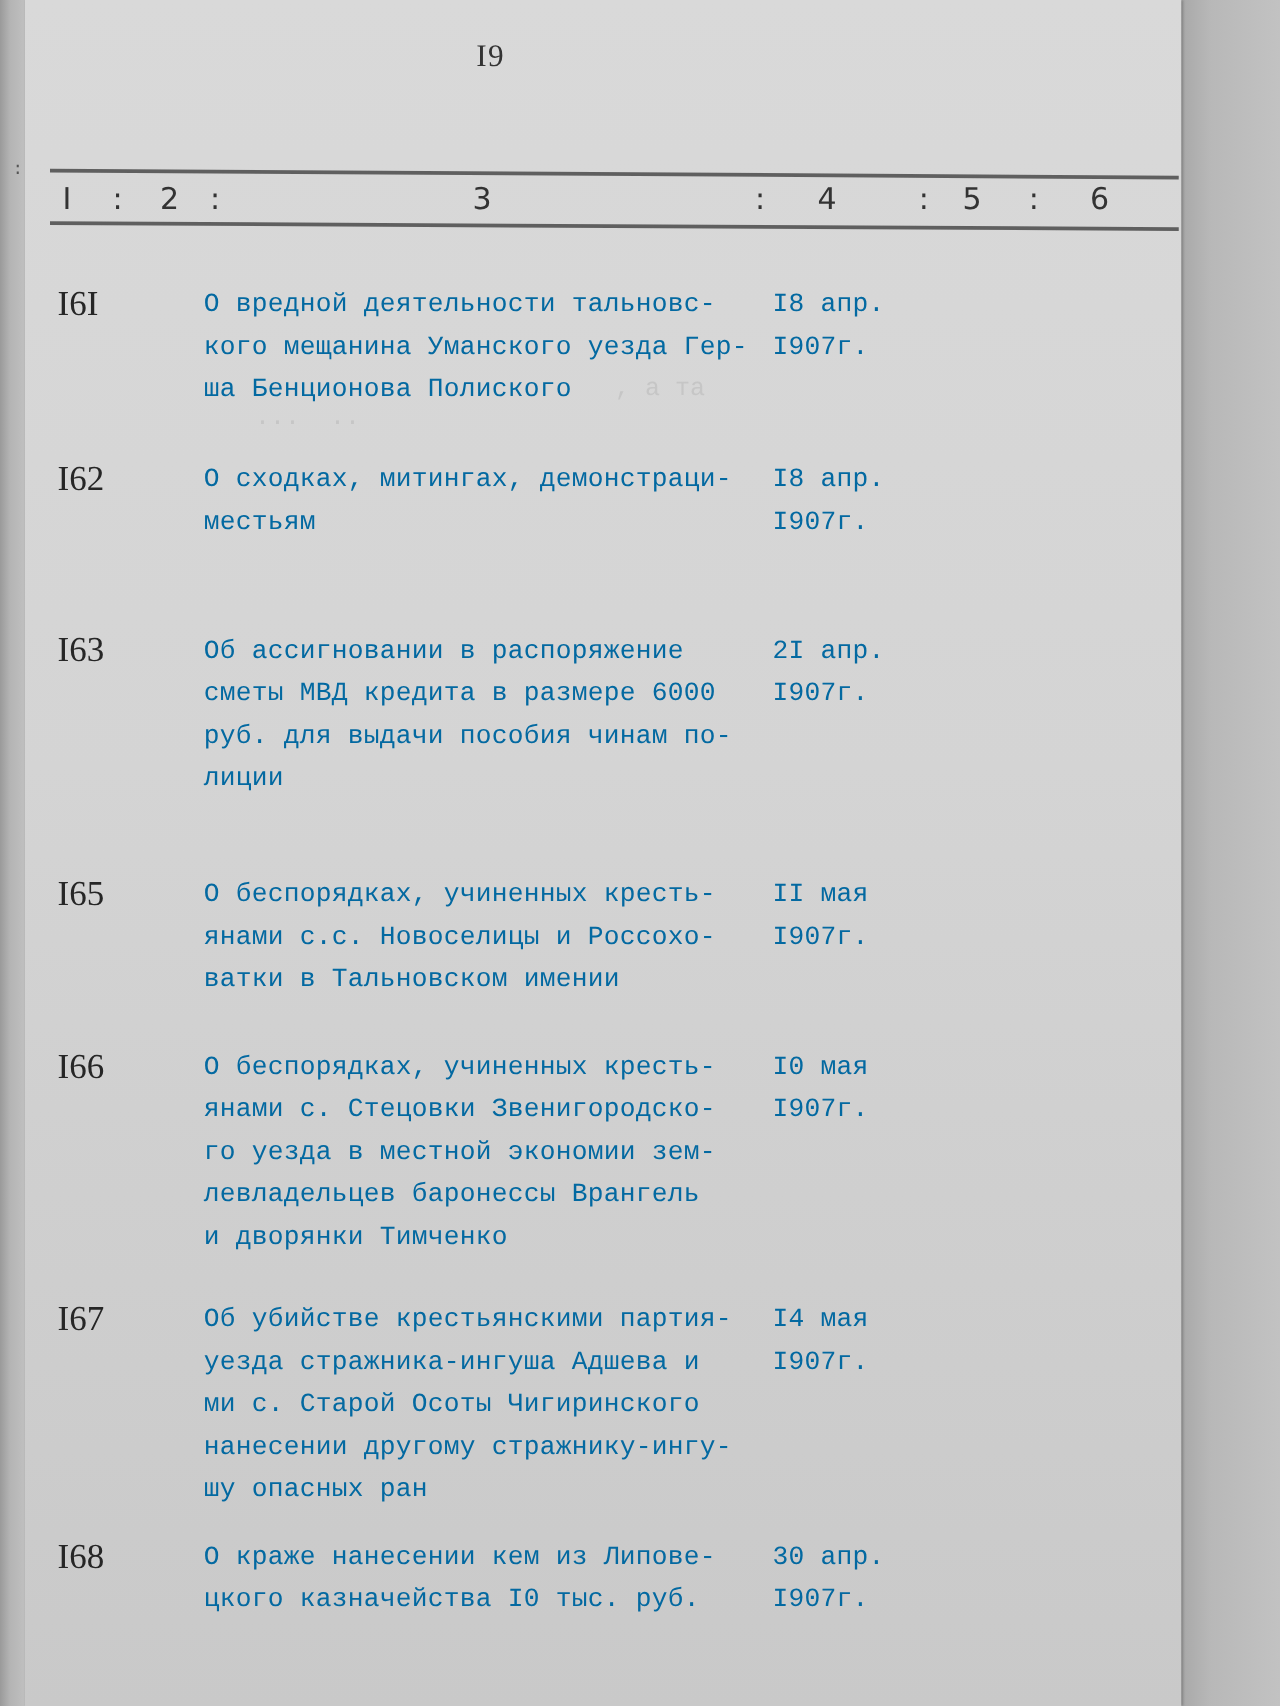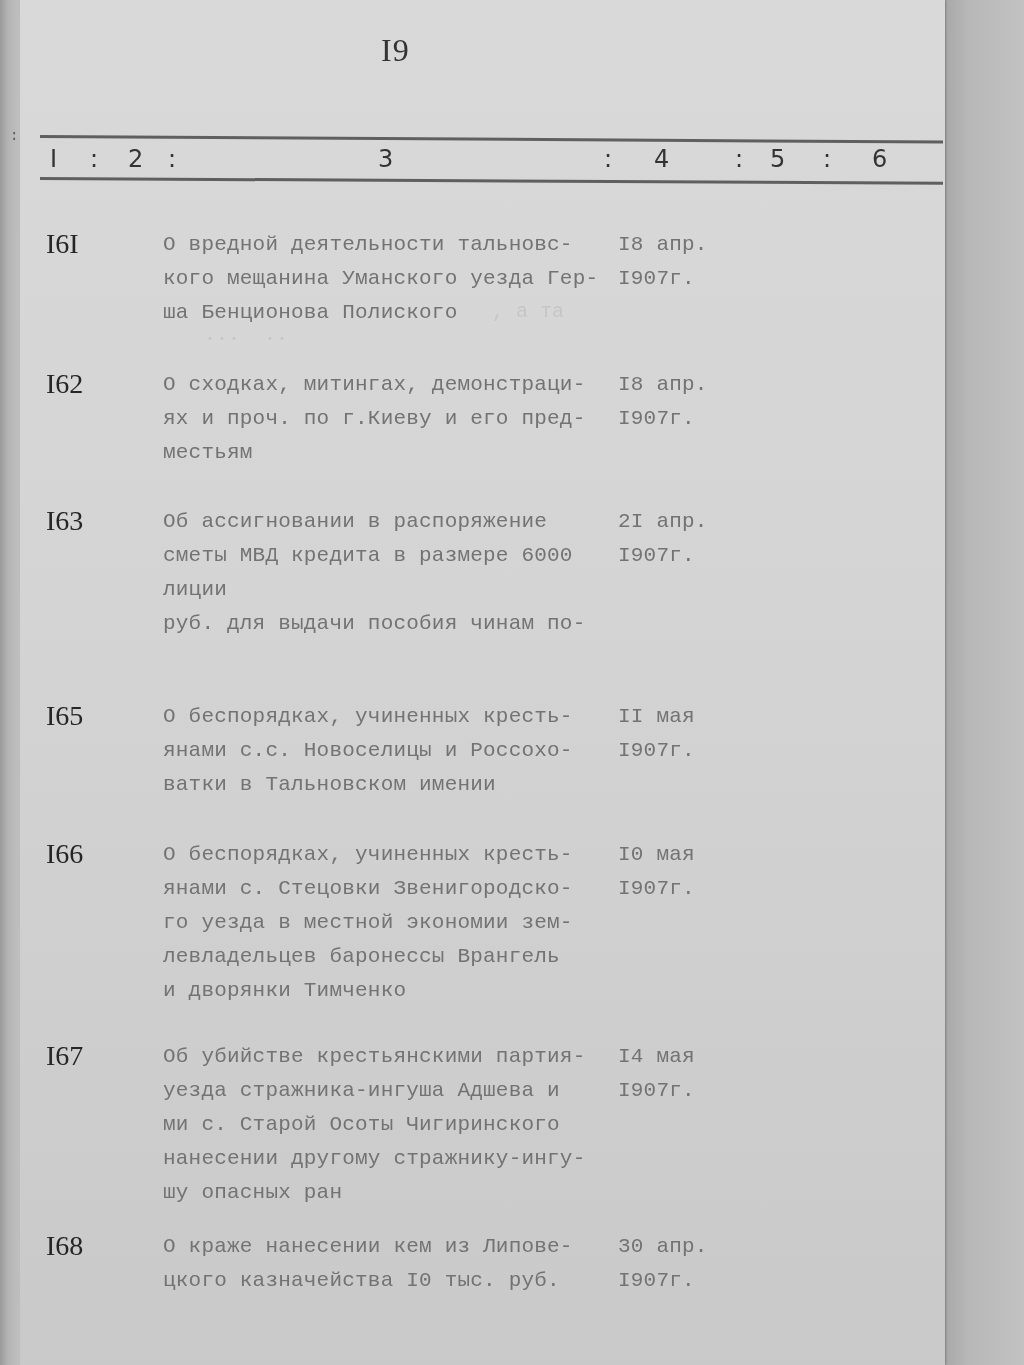--- a/index.html
+++ b/index.html
@@ -13,35 +13,35 @@
       position: absolute; left: 20px; top: 0; width: 925px; height: 1365px;
       background: linear-gradient(180deg, #d9d9d9 0%, #d4d4d4 45%, #c9c9c9 100%);
       box-shadow: 1px 0 2px rgba(0,0,0,0.25);
     }
     .right-edge {
       position: absolute; left: 945px; top: 0; width: 79px; height: 1365px;
       background: linear-gradient(90deg, #a8a8a8 0%, #b8b8b8 30%, #c2c2c2 100%);
     }
     .margin-mark { position: absolute; left: 10px; top: 128px; font-size: 14px; color: #555; }
     .page-number {
-      position: absolute; left: 381px; top: 32px; font-size: 32px; color: #333;
+      position: absolute; left: 381px; top: 32px; font-size: 25px; color: #333;
       font-family: "Liberation Serif", "DejaVu Serif", serif; letter-spacing: 1px;
     }
     .rule { position: absolute; left: 40px; width: 903px; height: 3px; background: #4a4a4a; opacity: 0.85; }
     .rule.top { top: 135px; transform: rotate(0.35deg); transform-origin: left; }
     .rule.bottom { top: 177px; transform: rotate(0.3deg); transform-origin: left; }
     .header-row { position: absolute; top: 145px; left: 0; width: 945px; height: 30px; font-size: 24px; color: #333; }
     .hcell { position: absolute; top: 0; font-family: "DejaVu Sans", sans-serif; font-weight: normal; }
     .entry { position: absolute; left: 0; width: 945px; }
     .entry .num {
       position: absolute; left: 46px; top: 0; font-size: 28px;
       font-family: "Liberation Serif", "DejaVu Serif", serif; color: #262626;
     }
     .entry .desc { position: absolute; left: 163px; top: 0; width: 450px; }
-    .entry .line { display: block; height: 34px; line-height: 34px; font-size: 21px; white-space: pre; letter-spacing: 0.2px; color: #737373; font-family: Liberation Mono, monospace; }
+    .entry .line { display: block; height: 34px; line-height: 34px; font-size: 21px; white-space: pre; letter-spacing: 0.2px; color: #0369a1; font-family: Liberation Mono, monospace; }
     .entry .date { position: absolute; left: 618px; top: 0; }
     .entry .date .line { font-size: 21px; }
     .ghost { position: absolute; color: rgba(80,80,80,0.12); font-size: 20px; white-space: pre; }
   </style>
 </head>
 <body>
 
 <div class="right-edge"></div>
 
 <div class="page"></div>
@@ -79,35 +79,34 @@
       </div>
       <div class="date">
         <span class="line">I8 апр.</span>
         <span class="line">I907г.</span>
       </div>
     </div>
     <div class="entry" style="top: 368px;">
       <span class="num">I62</span>
       <div class="desc">
         <span class="line">О сходках, митингах, демонстраци-</span>
-        <span class="line">ях и проч. по г.Киеву и его пред-</span>
         <span class="line">местьям</span>
       </div>
       <div class="date">
         <span class="line">I8 апр.</span>
         <span class="line">I907г.</span>
       </div>
     </div>
     <div class="entry" style="top: 505px;">
       <span class="num">I63</span>
       <div class="desc">
         <span class="line">Об ассигновании в распоряжение</span>
         <span class="line">сметы МВД кредита в размере 6000</span>
+        <span class="line">руб. для выдачи пособия чинам по-</span>
         <span class="line">лиции</span>
-        <span class="line">руб. для выдачи пособия чинам по-</span>
       </div>
       <div class="date">
         <span class="line">2I апр.</span>
         <span class="line">I907г.</span>
       </div>
     </div>
     <div class="entry" style="top: 700px;">
       <span class="num">I65</span>
       <div class="desc">
         <span class="line">О беспорядках, учиненных кресть-</span>

